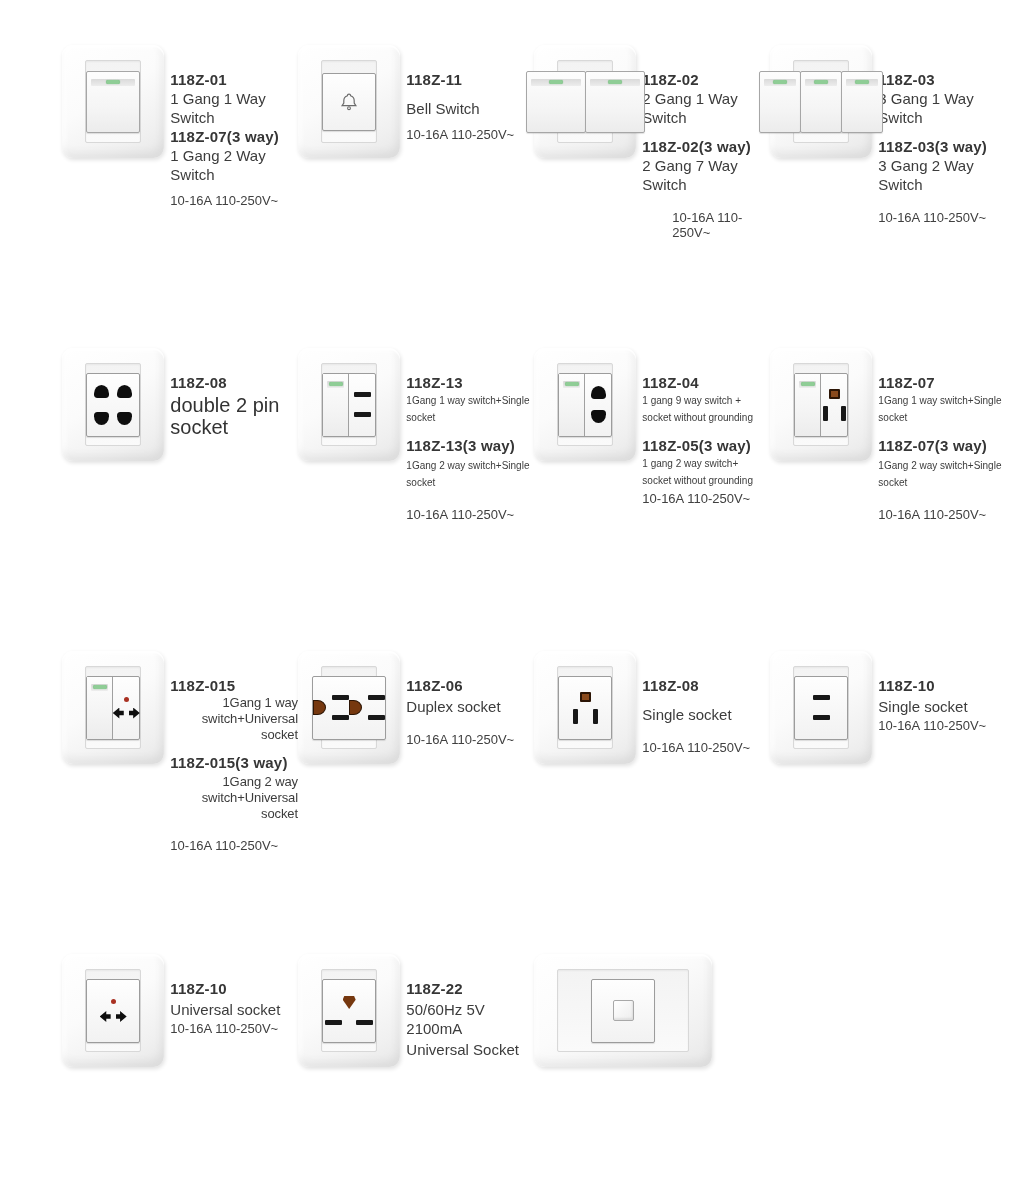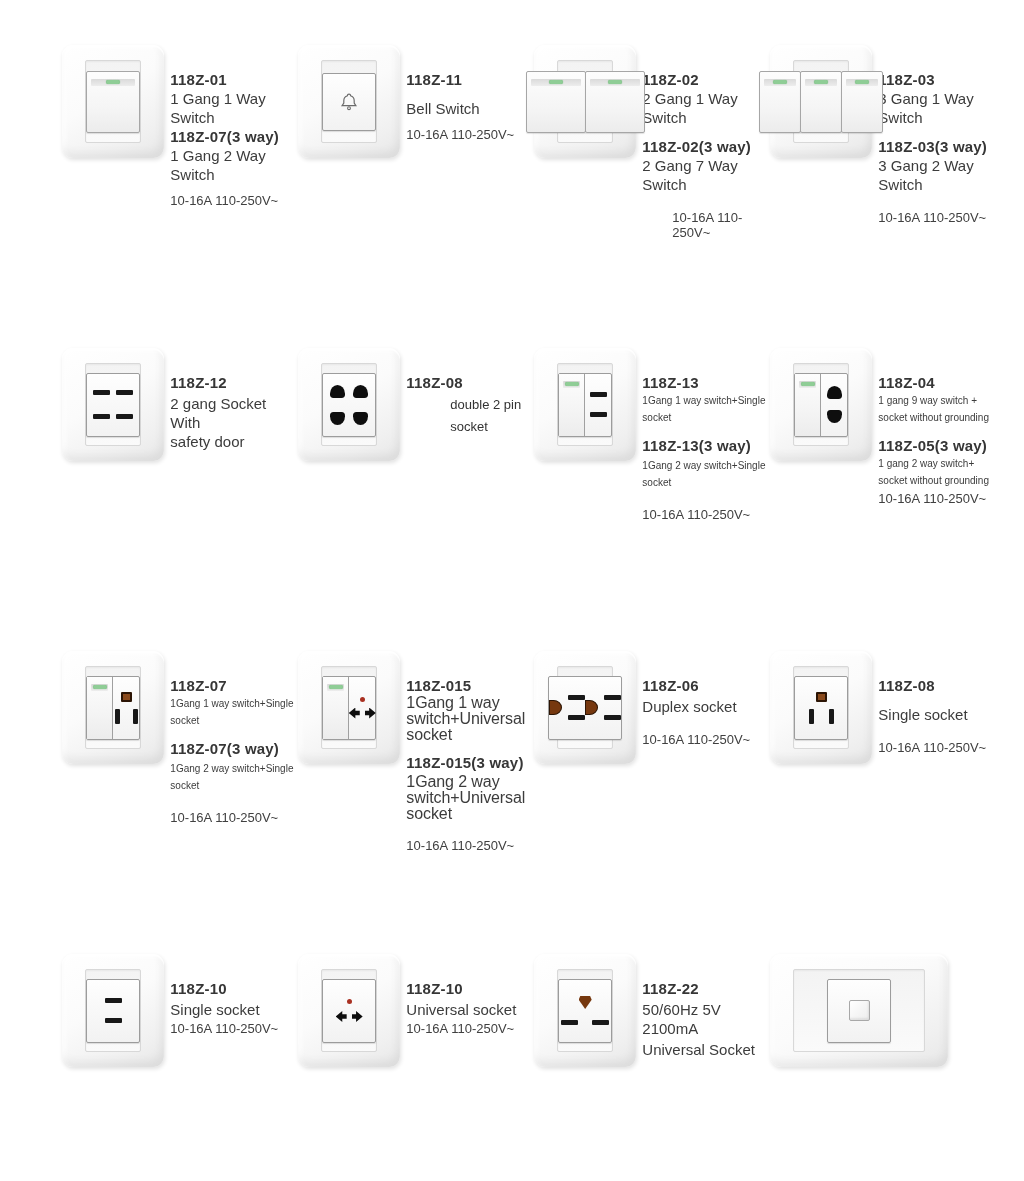--- a/index.html
+++ b/index.html
@@ -81,22 +81,22 @@
   .mrow{display:flex;flex-direction:row;align-items:center;}
 
   .bellwrap{display:flex;align-items:center;justify-content:center;}
 
   
   .txt{margin-top:25px;padding-left:6px;width:222px;}
   .ln{color:#3c3c3c;}
   .model{font-weight:bold;font-size:15px;line-height:19px;color:#363636;letter-spacing:.2px;}
   .desc{font-size:15px;line-height:19px;}
   .desc-med{font-size:10px;line-height:17px;}
-  .desc-small{font-size:16px;line-height:16px;letter-spacing:-.1px;}
-  .desc-large{font-size:13px;line-height:22px;color:#333;margin-left:44px;}
+  .desc-small{font-size:13px;line-height:16px;letter-spacing:-.1px;text-align:right;}
+  .desc-large{font-size:20px;line-height:22px;color:#333;}
   .spec{font-size:13px;line-height:15px;margin-top:9px;color:#404040;}
   .gap{margin-top:10px;}
   .spec.gap{margin-top:16px;}
   .tight{margin-top:2px;}
   .indent{padding-left:30px;}
 </style>
 </head>
 <body>
 
 <div class="grid">
@@ -189,41 +189,20 @@
         <div class="ln desc">3 Gang 1 Way Switch</div>
         <div class="ln model gap">118Z-03(3 way)</div>
         <div class="ln desc">3 Gang 2 Way Switch</div>
         <div class="ln spec gap">10-16A  110-250V~</div>
       </div>
     </div>
     <div class="cell">
       <div class="plate">
         <div class="recess">
           <div class="module spread" style="width: 128px; height: 64px;">
-            <div class="mcol" style="gap: 19px;">
-              <div class="slot-h"></div>
-              <div class="slot-h"></div>
-            </div>
-            <div class="mcol" style="gap: 19px;">
-              <div class="slot-h"></div>
-              <div class="slot-h"></div>
-            </div>
-          </div>
-        </div>
-      </div>
-      <div class="txt">
-        <div class="ln model">118Z-12</div>
-        <div class="ln desc tight">2 gang Socket With</div>
-        <div class="ln desc">safety door</div>
-      </div>
-    </div>
-    <div class="cell">
-      <div class="plate">
-        <div class="recess">
-          <div class="module spread" style="width: 128px; height: 64px;">
             <div class="mcol" style="gap: 14px;">
               <div class="hole-up"></div>
               <div class="hole-down"></div>
             </div>
             <div class="mcol" style="gap: 14px;">
               <div class="hole-up"></div>
               <div class="hole-down"></div>
             </div>
           </div>
         </div>

